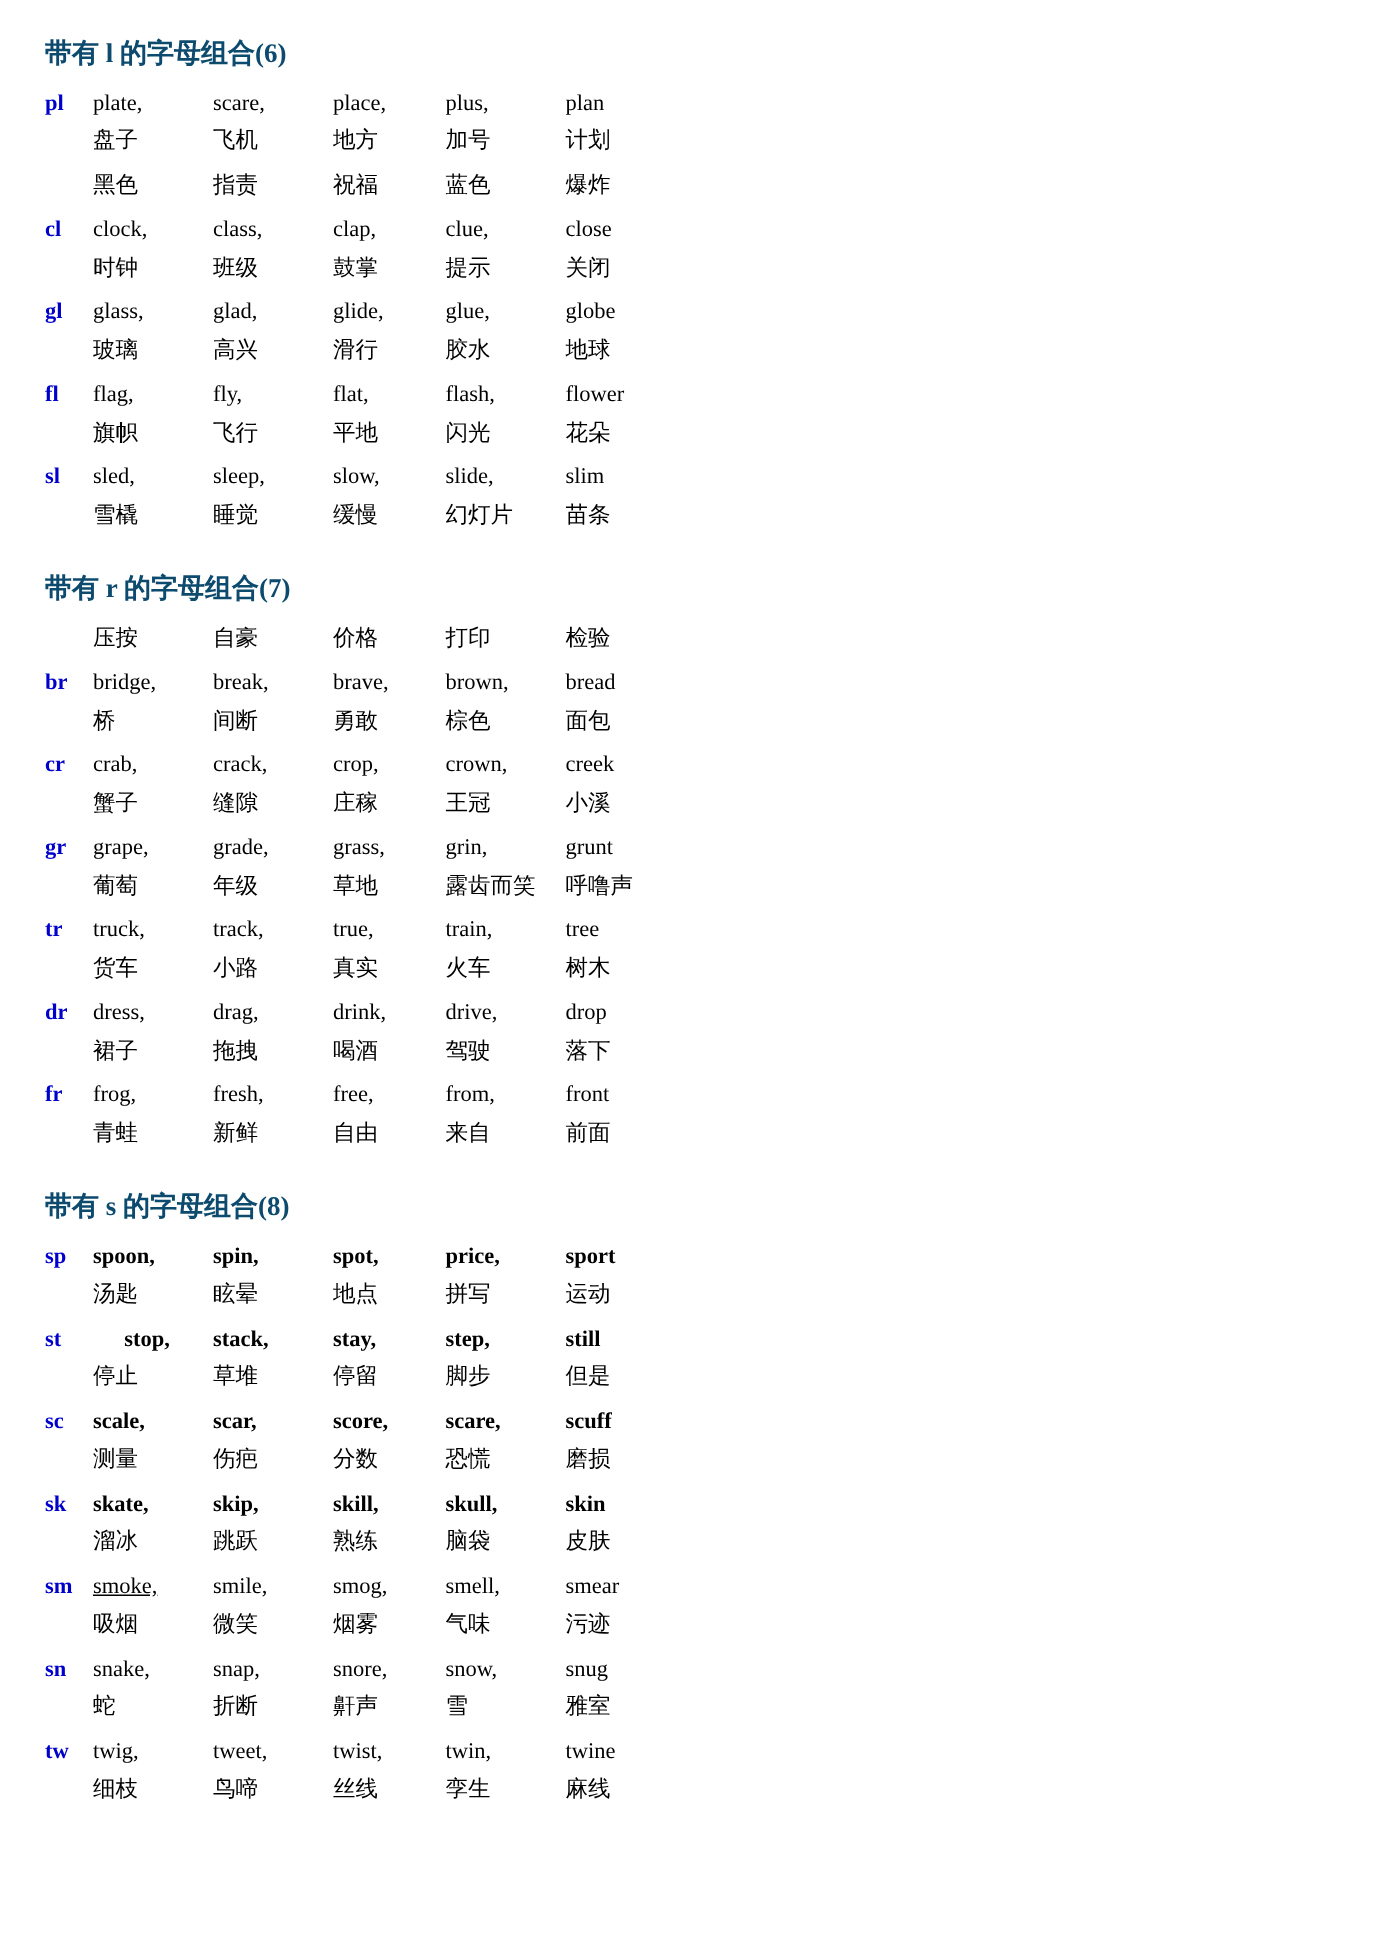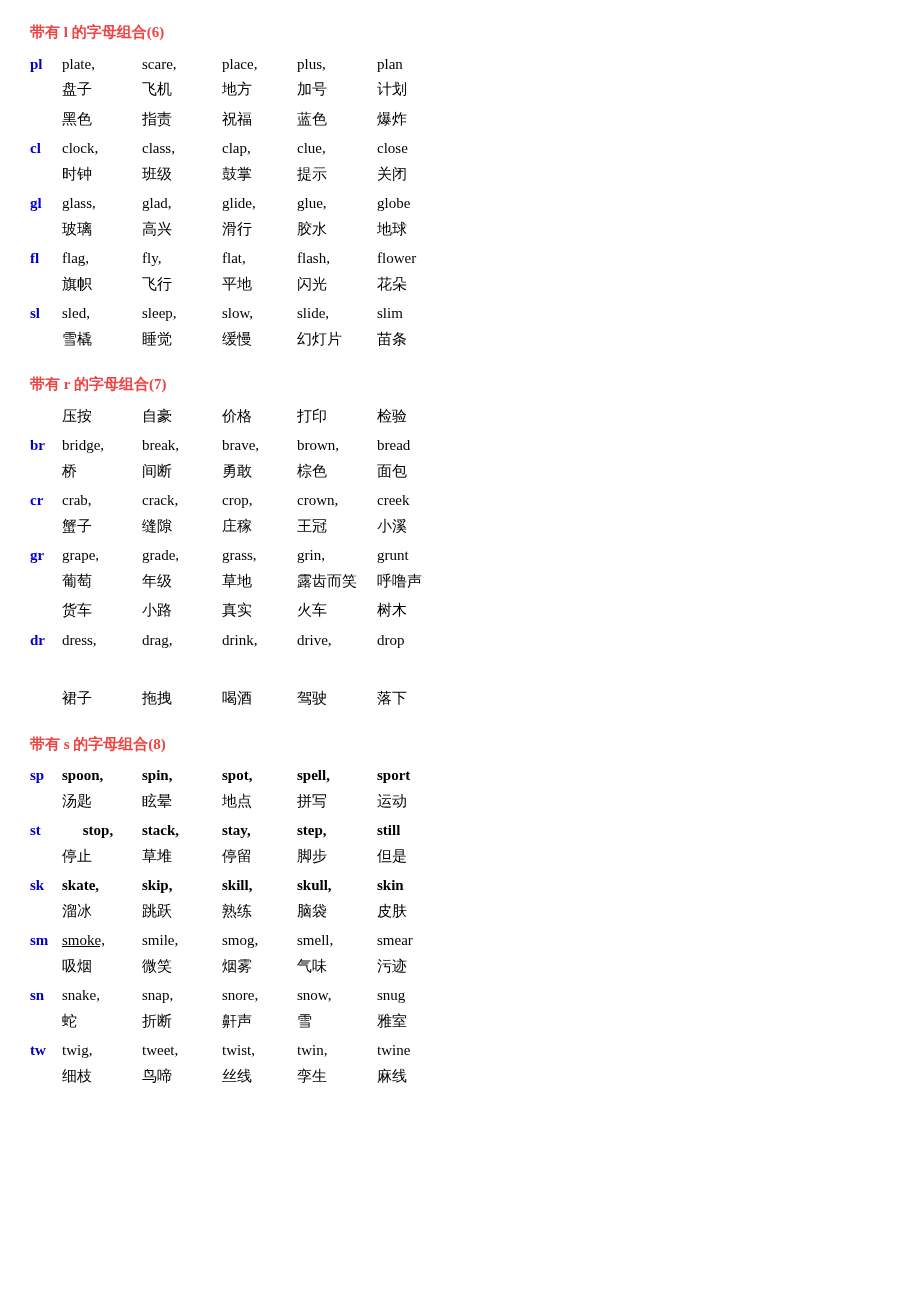--- a/index.html
+++ b/index.html
@@ -5,23 +5,23 @@
     * { margin: 0; padding: 0; box-sizing: border-box; }
     body {
       background: #fff;
       font-family: "SimSun", "宋体", serif;
       font-size: 15px;
       color: #000;
       padding: 20px 30px;
       line-height: 1.7;
     }
     .section-title {
-      color: #ef4444;
+      color: #0c4a6e;
       font-weight: bold;
-      font-size: 15px;
+      font-size: 18px;
       margin-bottom: 6px;
       margin-top: 18px;
     }
     .section-title:first-child {
       margin-top: 0;
     }
     .vocab-section {
       margin-bottom: 20px;
     }
     .prefix {
@@ -228,57 +228,83 @@
         <div class="cn-row">
           <span class="spacer"></span>
           <span class="cn-cell" style="min-width: 80px;">葡萄</span>
           <span class="cn-cell" style="min-width: 80px;">年级</span>
           <span class="cn-cell" style="min-width: 75px;">草地</span>
           <span class="cn-cell" style="min-width: 80px;">露齿而笑</span>
           <span class="cn-cell" style="min-width: 70px;">呼噜声</span>
         </div>
       </div>
       <div class="pair-block">
+        <div class="en-row">
+          <span class="prefix">tr</span>
+          <span class="word-cell" style="min-width: 80px;">truck,</span>
+          <span class="word-cell" style="min-width: 80px;">track,</span>
+          <span class="word-cell" style="min-width: 75px;">true,</span>
+          <span class="word-cell" style="min-width: 80px;">train,</span>
+          <span class="word-cell" style="min-width: 70px;">tree</span>
+        </div>
         <div class="cn-row">
           <span class="spacer"></span>
           <span class="cn-cell" style="min-width: 80px;">货车</span>
           <span class="cn-cell" style="min-width: 80px;">小路</span>
           <span class="cn-cell" style="min-width: 75px;">真实</span>
           <span class="cn-cell" style="min-width: 80px;">火车</span>
           <span class="cn-cell" style="min-width: 70px;">树木</span>
         </div>
       </div>
       <div class="pair-block">
         <div class="en-row">
           <span class="prefix">dr</span>
           <span class="word-cell" style="min-width: 80px;">dress,</span>
           <span class="word-cell" style="min-width: 80px;">drag,</span>
           <span class="word-cell" style="min-width: 75px;">drink,</span>
           <span class="word-cell" style="min-width: 80px;">drive,</span>
           <span class="word-cell" style="min-width: 70px;">drop</span>
         </div>
         <div class="cn-row">
           <span class="spacer"></span>
-          <span class="cn-cell" style="min-width: 80px; margin-top: 33px;">裙子</span>
+          <span class="cn-cell" style="min-width: 80px;">裙子</span>
           <span class="cn-cell" style="min-width: 80px;">拖拽</span>
           <span class="cn-cell" style="min-width: 75px;">喝酒</span>
           <span class="cn-cell" style="min-width: 80px;">驾驶</span>
           <span class="cn-cell" style="min-width: 70px;">落下</span>
         </div>
       </div>
+      <div class="pair-block">
+        <div class="en-row">
+          <span class="prefix">fr</span>
+          <span class="word-cell" style="min-width: 80px;">frog,</span>
+          <span class="word-cell" style="min-width: 80px;">fresh,</span>
+          <span class="word-cell" style="min-width: 75px;">free,</span>
+          <span class="word-cell" style="min-width: 80px;">from,</span>
+          <span class="word-cell" style="min-width: 70px;">front</span>
+        </div>
+        <div class="cn-row">
+          <span class="spacer"></span>
+          <span class="cn-cell" style="min-width: 80px;">青蛙</span>
+          <span class="cn-cell" style="min-width: 80px;">新鲜</span>
+          <span class="cn-cell" style="min-width: 75px;">自由</span>
+          <span class="cn-cell" style="min-width: 80px;">来自</span>
+          <span class="cn-cell" style="min-width: 70px;">前面</span>
+        </div>
+      </div>
     </div>
     <div class="vocab-section">
       <div class="section-title">带有 s 的字母组合(8)</div>
       <div class="pair-block">
         <div class="en-row">
           <span class="prefix">sp</span>
           <span class="word-cell bold-word" style="min-width: 80px;">spoon,</span>
           <span class="word-cell bold-word" style="min-width: 80px;">spin,</span>
           <span class="word-cell bold-word" style="min-width: 75px;">spot,</span>
-          <span class="word-cell bold-word" style="min-width: 80px;">spell,</span>
+          <span class="word-cell bold-word" style="min-width: 80px;">price,</span>
           <span class="word-cell bold-word" style="min-width: 70px;">sport</span>
         </div>
         <div class="cn-row">
           <span class="spacer"></span>
           <span class="cn-cell" style="min-width: 80px;">汤匙</span>
           <span class="cn-cell" style="min-width: 80px;">眩晕</span>
           <span class="cn-cell" style="min-width: 75px;">地点</span>
           <span class="cn-cell" style="min-width: 80px;">拼写</span>
           <span class="cn-cell" style="min-width: 70px;">运动</span>
         </div>
@@ -296,20 +322,38 @@
           <span class="spacer"></span>
           <span class="cn-cell" style="min-width: 80px;">停止</span>
           <span class="cn-cell" style="min-width: 80px;">草堆</span>
           <span class="cn-cell" style="min-width: 75px;">停留</span>
           <span class="cn-cell" style="min-width: 80px;">脚步</span>
           <span class="cn-cell" style="min-width: 70px;">但是</span>
         </div>
       </div>
       <div class="pair-block">
         <div class="en-row">
+          <span class="prefix">sc</span>
+          <span class="word-cell bold-word" style="min-width: 80px;">scale,</span>
+          <span class="word-cell bold-word" style="min-width: 80px;">scar,</span>
+          <span class="word-cell bold-word" style="min-width: 75px;">score,</span>
+          <span class="word-cell bold-word" style="min-width: 80px;">scare,</span>
+          <span class="word-cell bold-word" style="min-width: 70px;">scuff</span>
+        </div>
+        <div class="cn-row">
+          <span class="spacer"></span>
+          <span class="cn-cell" style="min-width: 80px;">测量</span>
+          <span class="cn-cell" style="min-width: 80px;">伤疤</span>
+          <span class="cn-cell" style="min-width: 75px;">分数</span>
+          <span class="cn-cell" style="min-width: 80px;">恐慌</span>
+          <span class="cn-cell" style="min-width: 70px;">磨损</span>
+        </div>
+      </div>
+      <div class="pair-block">
+        <div class="en-row">
           <span class="prefix">sk</span>
           <span class="word-cell bold-word" style="min-width: 80px;">skate,</span>
           <span class="word-cell bold-word" style="min-width: 80px;">skip,</span>
           <span class="word-cell bold-word" style="min-width: 75px;">skill,</span>
           <span class="word-cell bold-word" style="min-width: 80px;">skull,</span>
           <span class="word-cell bold-word" style="min-width: 70px;">skin</span>
         </div>
         <div class="cn-row">
           <span class="spacer"></span>
           <span class="cn-cell" style="min-width: 80px;">溜冰</span>

